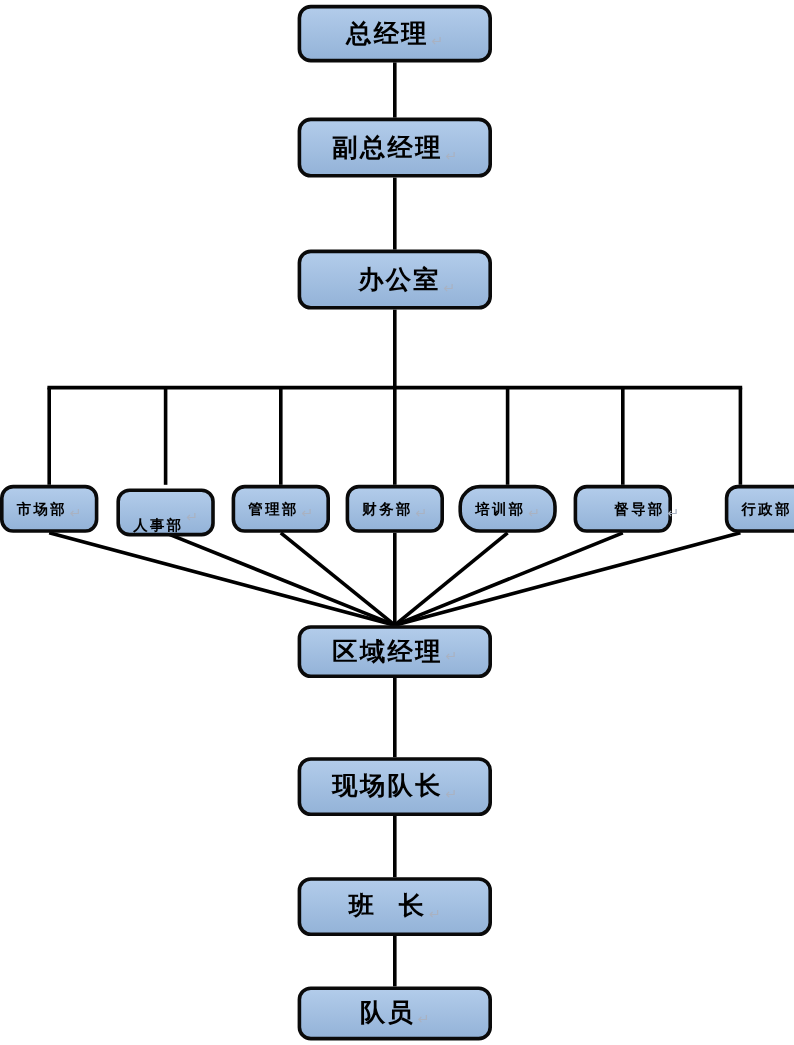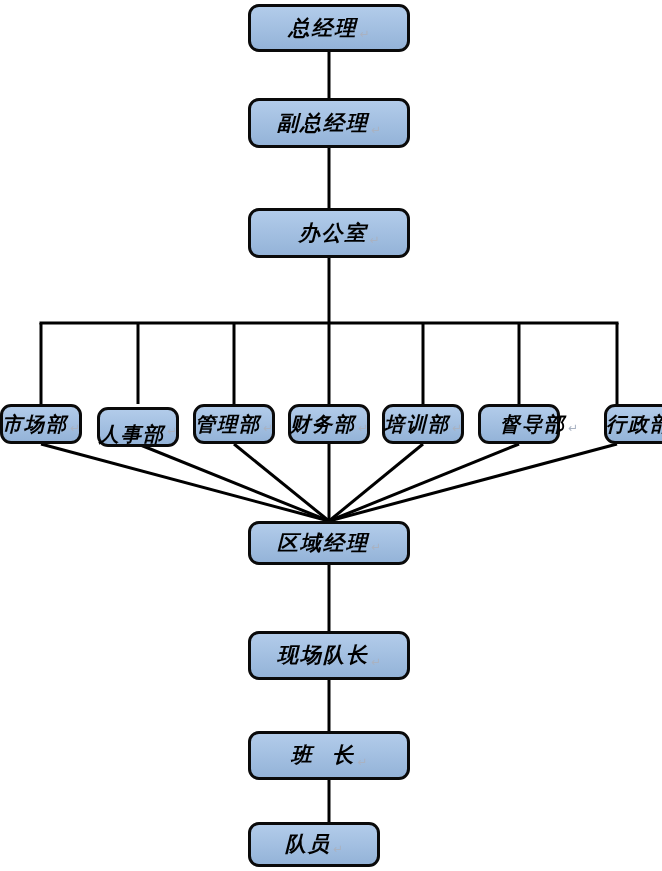--- a/index.html
+++ b/index.html
@@ -39,24 +39,23 @@
     align-items: center;
     justify-content: center;
     z-index: 2;
   }
   .node .label {
     font-weight: bold;
     color: #000000;
     letter-spacing: 2px;
     white-space: pre;
     line-height: 1;
-    font-style: italic;
   }
   .node.main .label { font-size: 21px; }
-  .node.dept .label { font-size: 20px; }
+  .node.dept .label { font-size: 12px; }
   .pmark {
     color: var(--mark-color, #a9b2c2);
     font-size: 12px;
     font-weight: normal;
     margin-left: 2px;
     align-self: flex-end;
     padding-bottom: 9px;
     line-height: 1;
   }
   .node.dept .pmark { padding-bottom: 7px; }
@@ -117,21 +116,21 @@
     <span class="pmark">↵</span>
   </div>
   <div class="node dept" style="left:193px; top:404px; width:82px; height:40px;text-align:right;">
     <span class="label">管理部</span>
     <span class="pmark">↵</span>
   </div>
   <div class="node dept" style="left:288px; top:404px; width:82px; height:40px;">
     <span class="label">财务部</span>
     <span class="pmark">↵</span>
   </div>
-  <div class="node dept" style="left:382px; top:404px; width:82px; height:40px;">
+  <div class="node dept" style="left:382px; top:404px; width:82px; height:40px;border-radius:18px;">
     <span class="label">培训部</span>
     <span class="pmark">↵</span>
   </div>
   <div class="node dept" style="left:478px; top:404px; width:82px; height:40px;padding-left:40px;">
     <span class="label">督导部</span>
     <span class="pmark">↵</span>
   </div>
   <div class="node dept" style="left:576px; top:404px; width:82px; height:40px;margin-left:28px;">
     <span class="label">行政部</span>
     <span class="pmark">↵</span>
@@ -142,18 +141,18 @@
     <span class="pmark">↵</span>
   </div>
   <div class="node main" style="left:248px; top:631px; width:162px; height:49px;">
     <span class="label">现场队长</span>
     <span class="pmark">↵</span>
   </div>
   <div class="node main" style="left:248px; top:731px; width:162px; height:49px;">
     <span class="label">班  长</span>
     <span class="pmark">↵</span>
   </div>
-  <div class="node main" style="left:248px; top:822px; width:132px; height:45px;">
+  <div class="node main" style="left:248px; top:822px; width:162px; height:45px;">
     <span class="label">队员</span>
     <span class="pmark">↵</span>
   </div>
 
 </div>
 
 </body></html>

